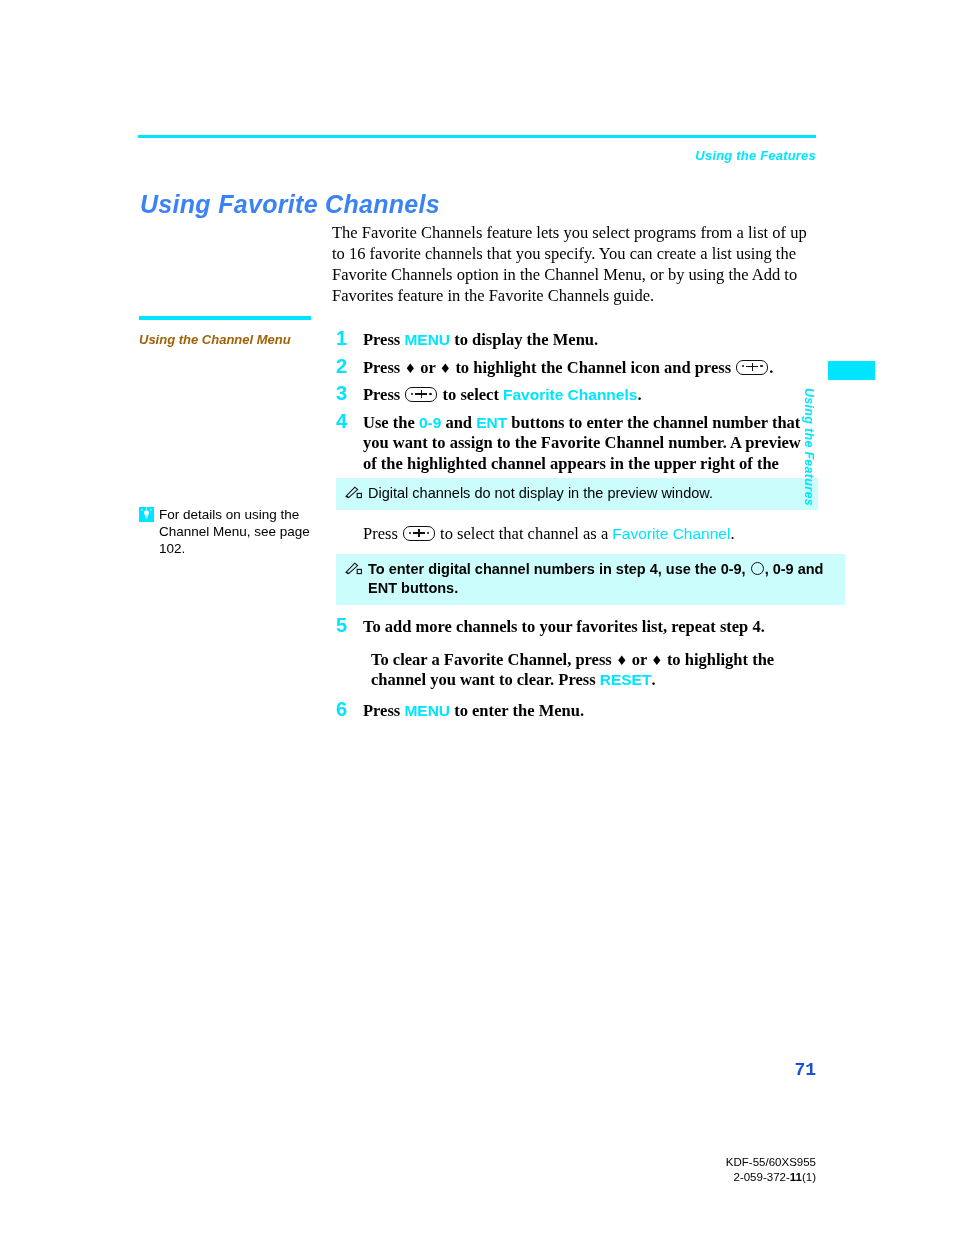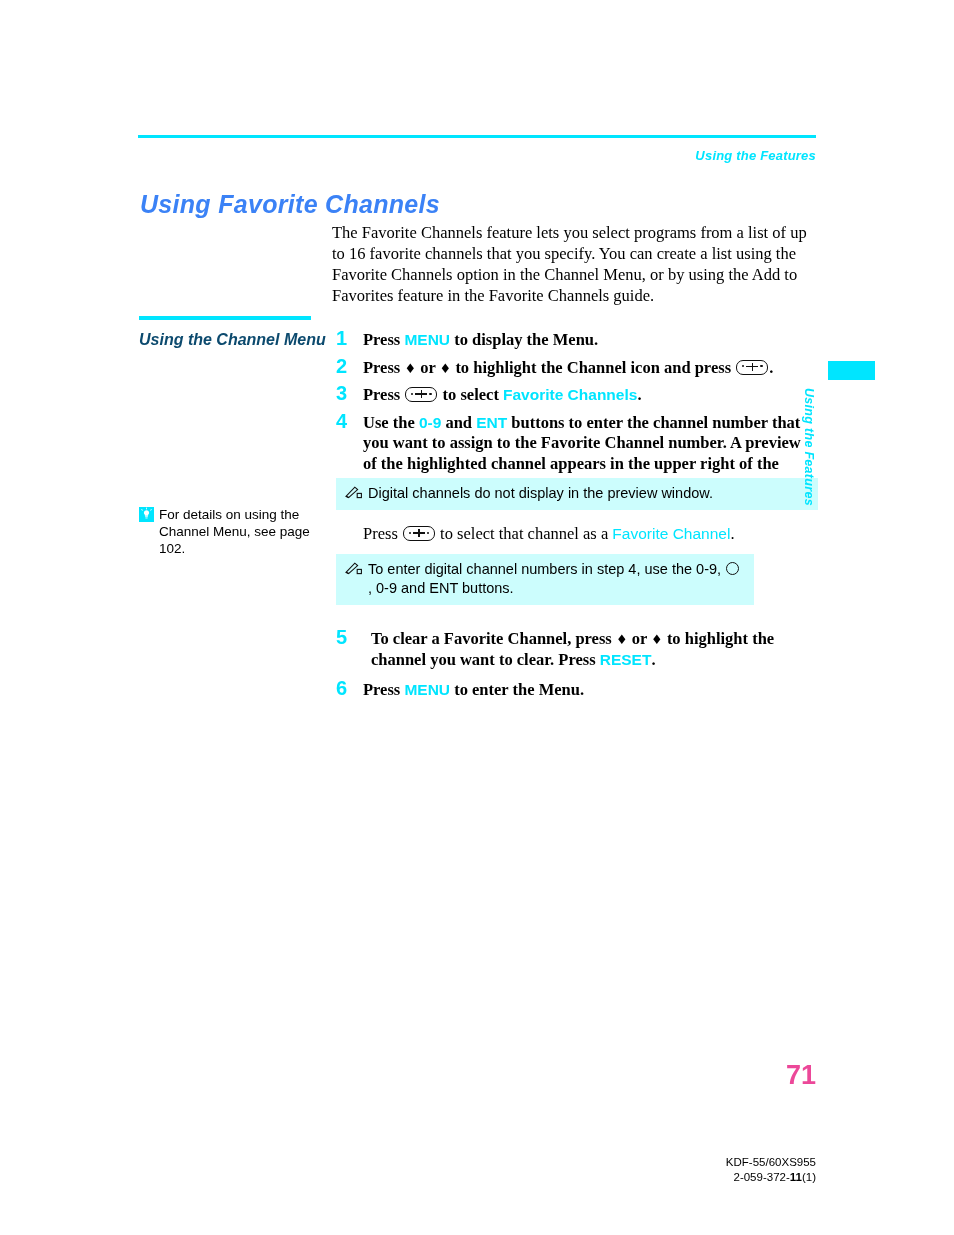--- a/index.html
+++ b/index.html
@@ -79,23 +79,23 @@
     background: #00e5ff;
   }
   .sec-heading {
     position: absolute;
     left: 139px;
     top: 329px;
     width: 190px;
     font-family: "Liberation Sans", sans-serif;
     font-style: italic;
     font-weight: bold;
-    font-size: 16px;
+    font-size: 13px;
     line-height: 21px;
-    color: #0c4a6e;
+    color: #a16207;
   }
 
   
   .tip {
     position: absolute;
     left: 139px;
     top: 506px;
     width: 180px;
     font-family: "Liberation Sans", sans-serif;
     font-size: 13.5px;
@@ -269,24 +269,24 @@
     transform-origin: left top;
     transform: rotate(90deg);
     letter-spacing: 0.3px;
   }
 
   
   .folio {
     position: absolute;
     right: 138px;
     top: 1060px;
-    font-family: Liberation Sans, sans-serif;
-    font-weight: bold;
-    font-size: 27px;
-    color: #ec4899;
+    font-family: Liberation Mono, monospace;
+    font-weight: bold;
+    font-size: 18px;
+    color: #1d4ed8;
   }
   .colophon {
     position: absolute;
     right: 138px;
     top: 1155px;
     text-align: right;
     font-family: Liberation Sans, sans-serif;
     font-size: 11.5px;
     line-height: 15px;
     color: #000;
@@ -365,38 +365,39 @@
         </svg>
       </span>
       <span>Digital channels do not display in the preview window.</span>
     </div>
   </div>
 
   <div class="mid-line">
     <span>Press </span><span class="jog"><i class="l"></i><i class="r"></i></span><span> to select that channel as a </span><span class="kw">Favorite Channel</span><span>.</span>
   </div>
 
-  <div class="notebox" style="left:336px; top:554px; width:418px;">
+  <div class="notebox" style="left:336px; top:554px; width:509px;font-weight:bold;">
     <div class="note-inner">
       <span class="note-icon">
         <svg width="17" height="14" viewBox="0 0 17 14">
           <path d="M1 11.3 L9.8 2.2 L12.6 4.6 L3.6 12.6 Z" fill="none" stroke="#111" stroke-width="1.1"></path>
           <path d="M1 11.3 L3.6 12.6" stroke="#111" stroke-width="1.1"></path>
           <rect x="12.2" y="8.4" width="4.2" height="4.2" fill="none" stroke="#111" stroke-width="1.1"></rect>
         </svg>
       </span>
       <span>To enter digital channel numbers in step 4, use the 0-9, </span><span class="dotbtn"></span><span>, 0-9 and ENT buttons.</span>
     </div>
   </div>
 
   <div class="steps" style="top:617px;">
 
     <div class="step" style="margin-bottom:9px;">
       <span class="step-num">5</span>
       <div class="step-body">
+        <p>To add more channels to your favorites list, repeat step 4.</p>
         <p style="margin-top:12px;margin-left:8px;"><span>To clear a Favorite Channel, press </span><span class="arw">♦</span><span> or </span><span class="arw">♦</span><span> to highlight the channel you want to clear. Press </span><span class="kw">RESET</span><span>.</span></p>
       </div>
     </div>
 
     <div class="step" style="margin-top:10px;">
       <span class="step-num">6</span>
       <div class="step-body">
         <p><span>Press </span><span class="kw">MENU</span><span> to enter the Menu.</span></p>
       </div>
     </div>

